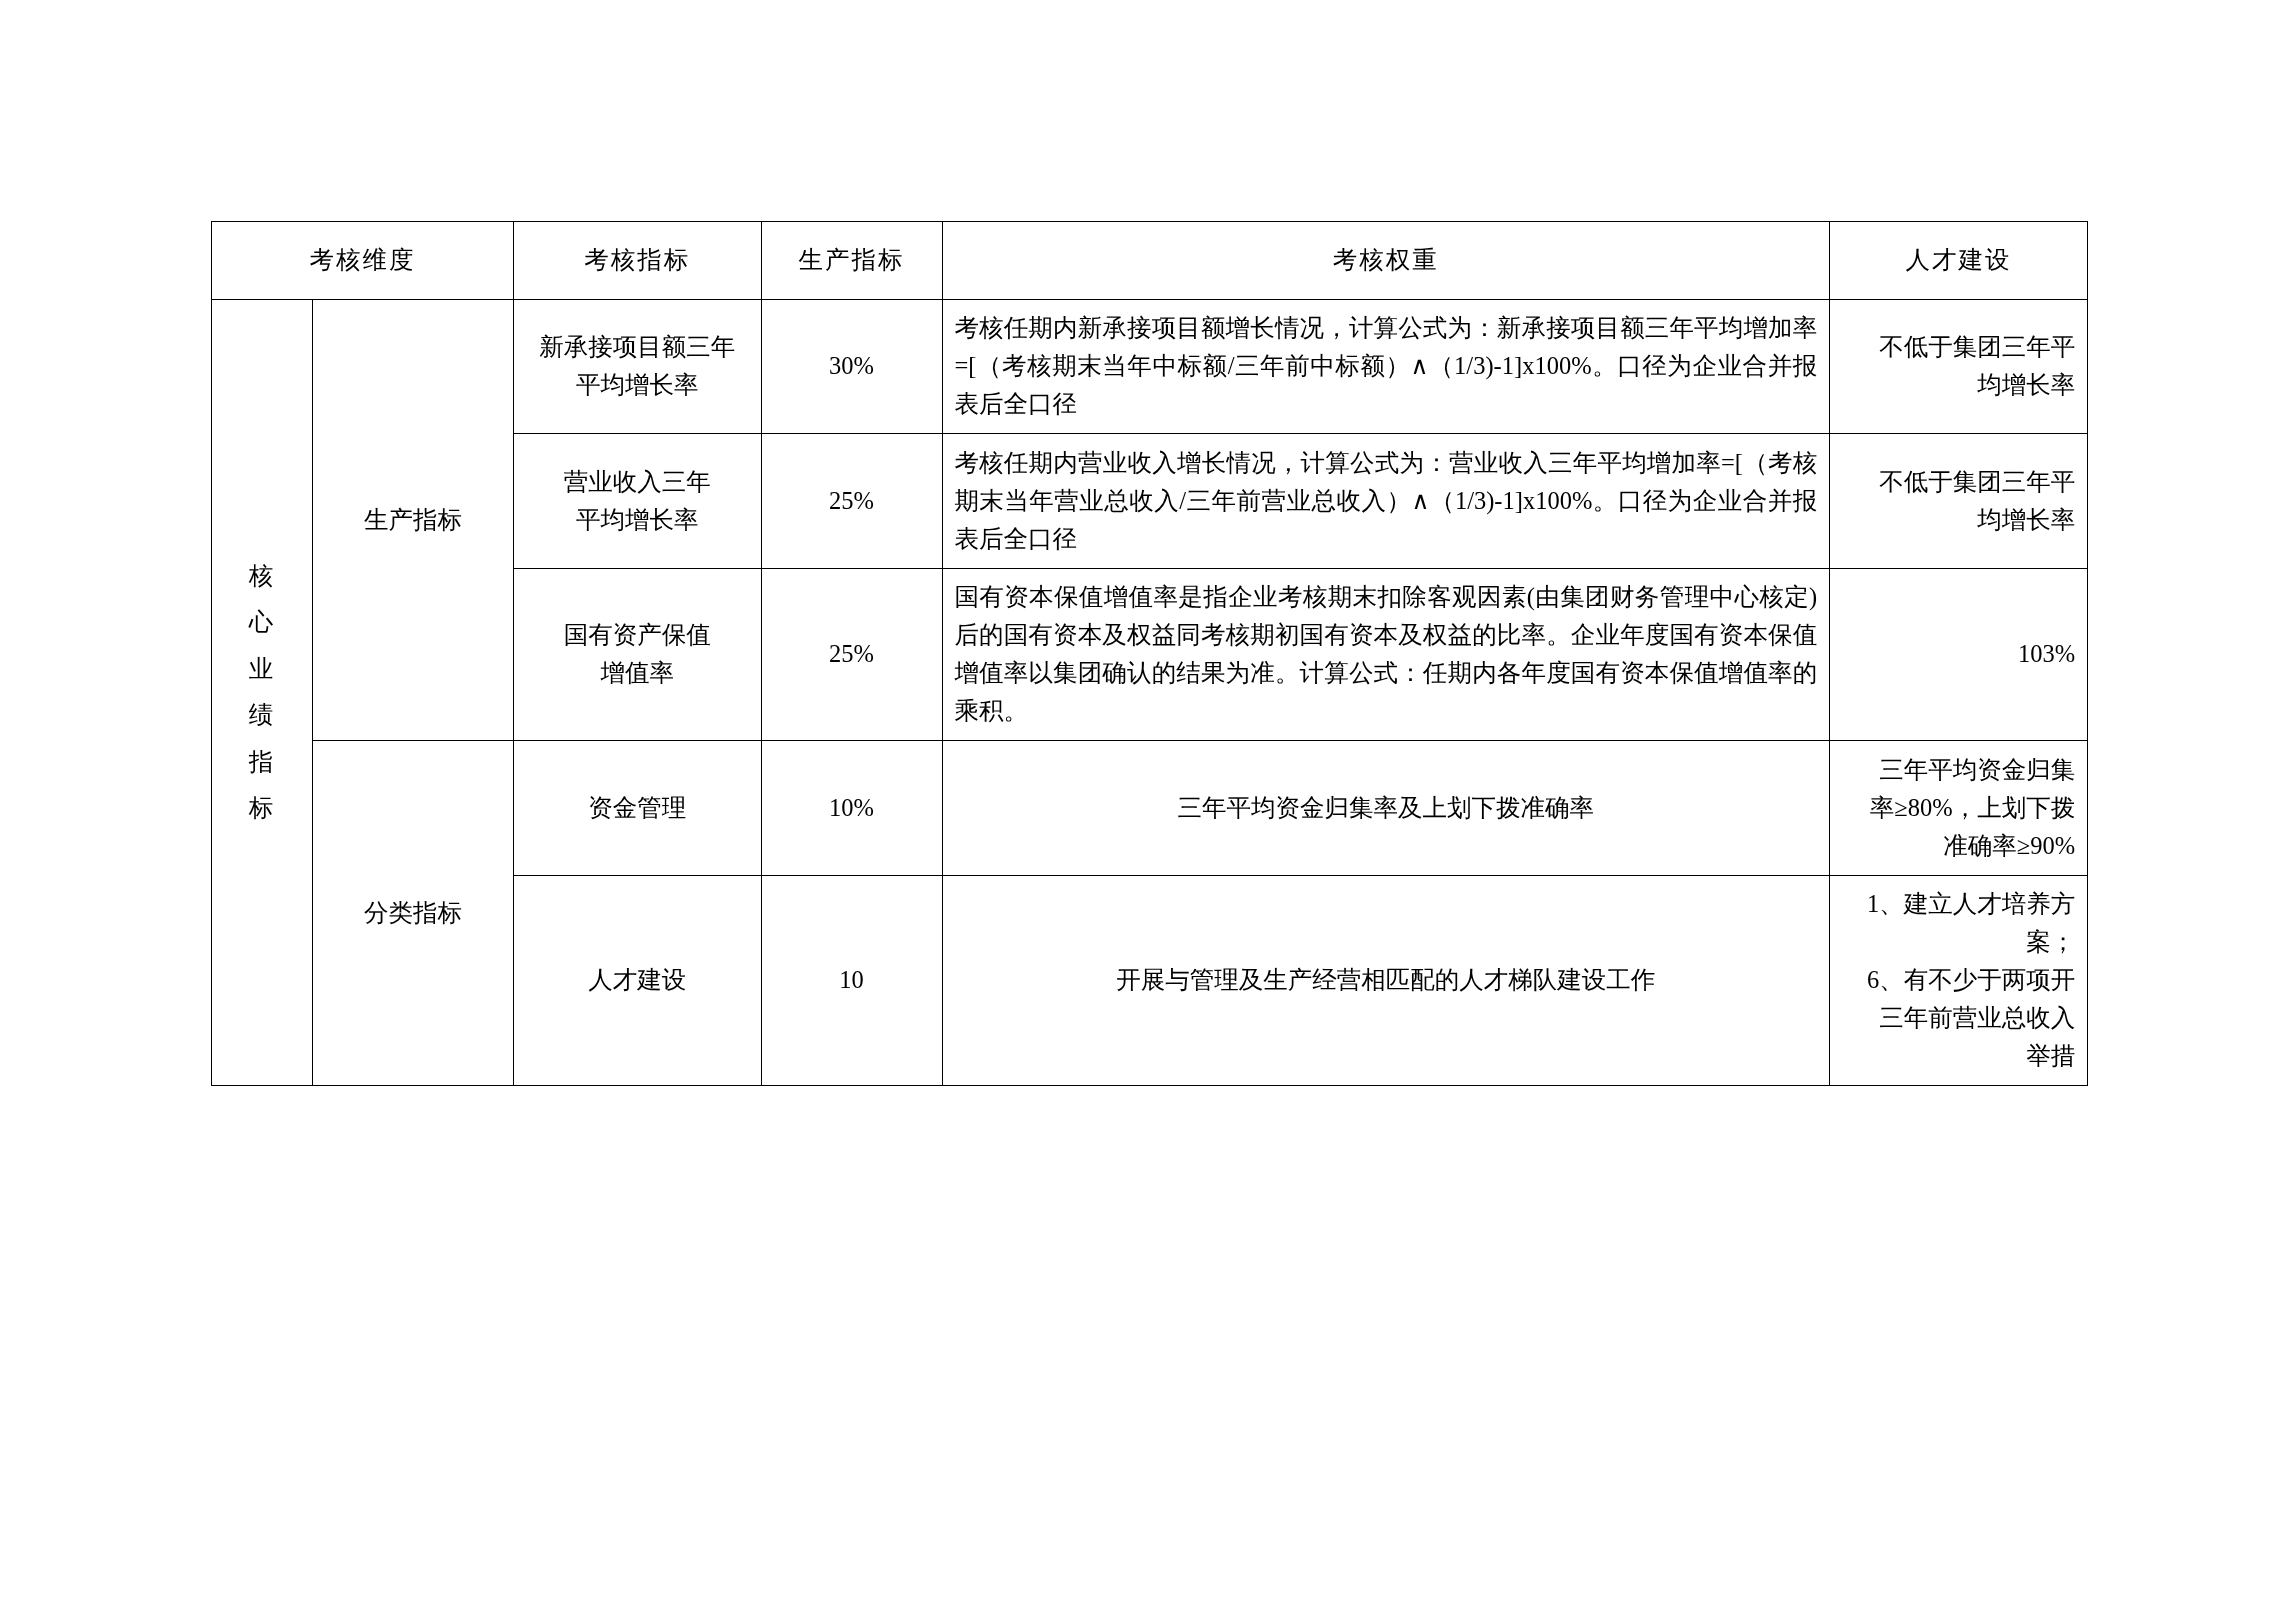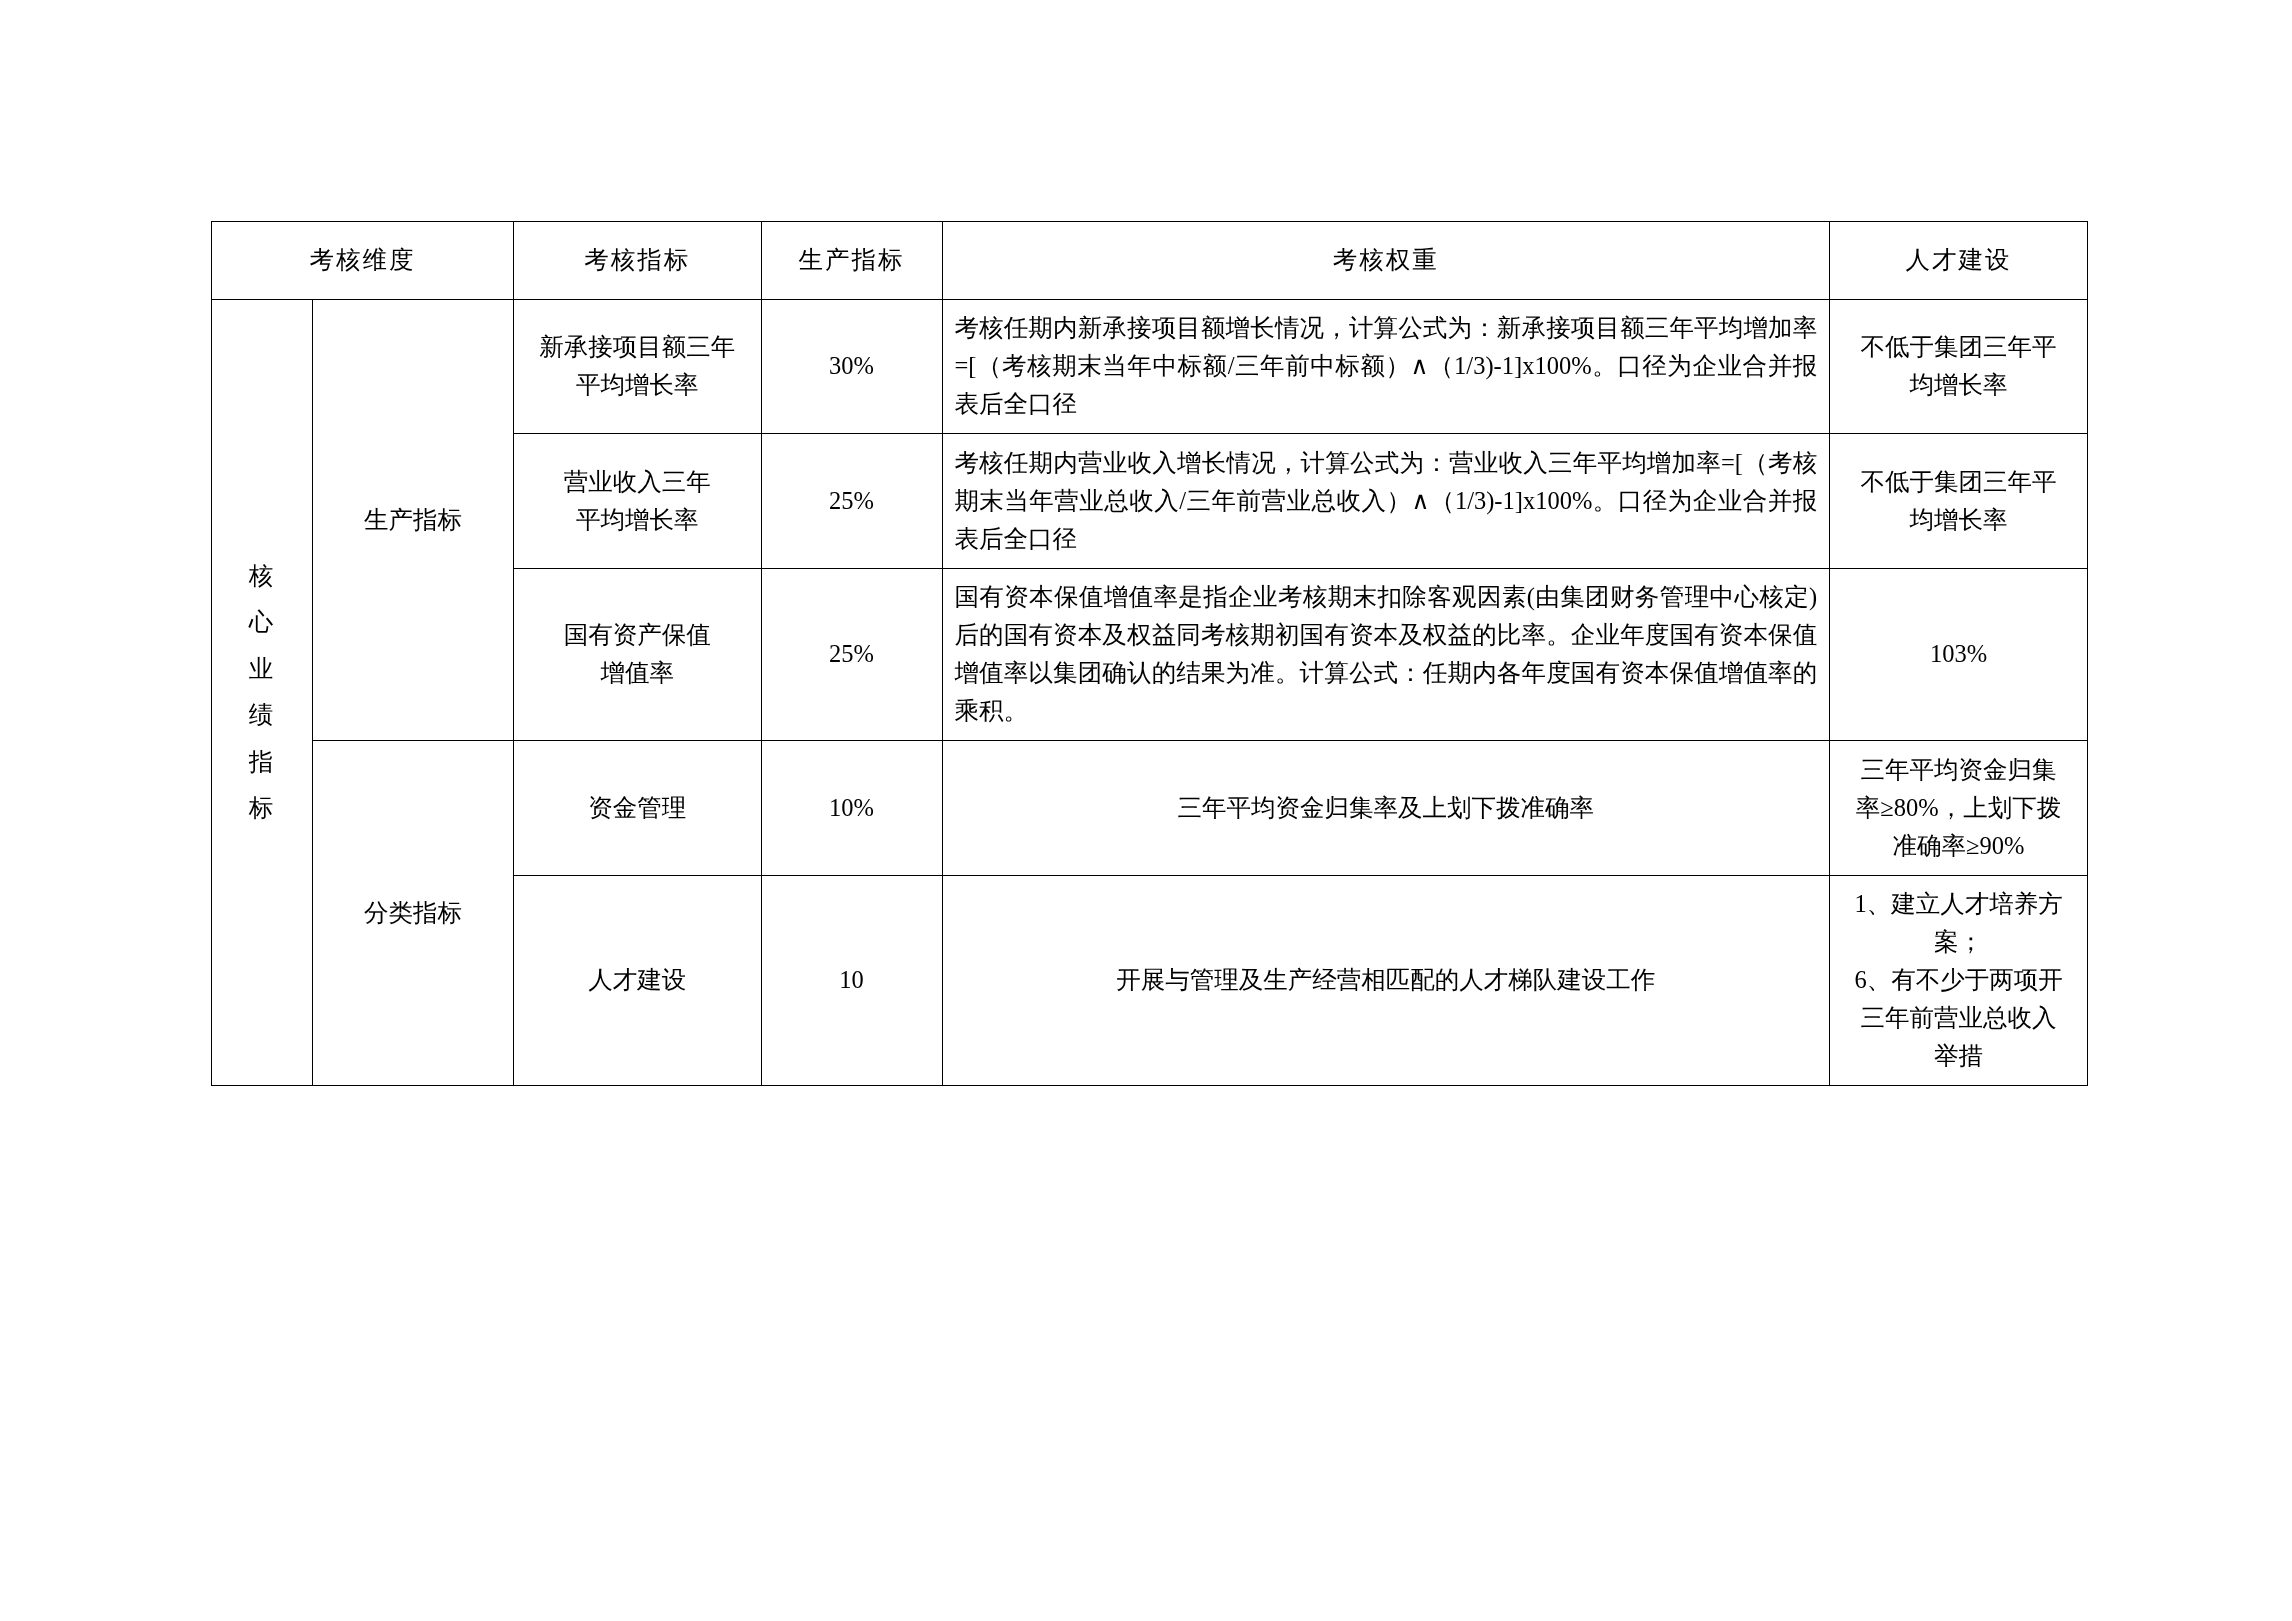--- a/index.html
+++ b/index.html
@@ -66,21 +66,21 @@
   .c-goal  { width: 245px; }
 
   .vert-stack {
     display: block;
     text-align: center;
     line-height: 1.9;
     letter-spacing: 2px;
   }
   .ctr { text-align: center; }
   .just { text-align: justify; text-align-justify: inter-ideograph; }
-  .goal-cell { text-align: center; padding-left: 15.7px; padding-right: 9.8px; }
+  .goal-cell { text-align: right; padding-left: 15.7px; padding-right: 9.8px; }
   .goal-cell.centered { padding-left: 11.8px; }
   .idx-cell { line-height: 1.7; }
 </style>
 </head>
 <body>
 
 <div class="page">
 
   <div class="title-block">
   </div>

